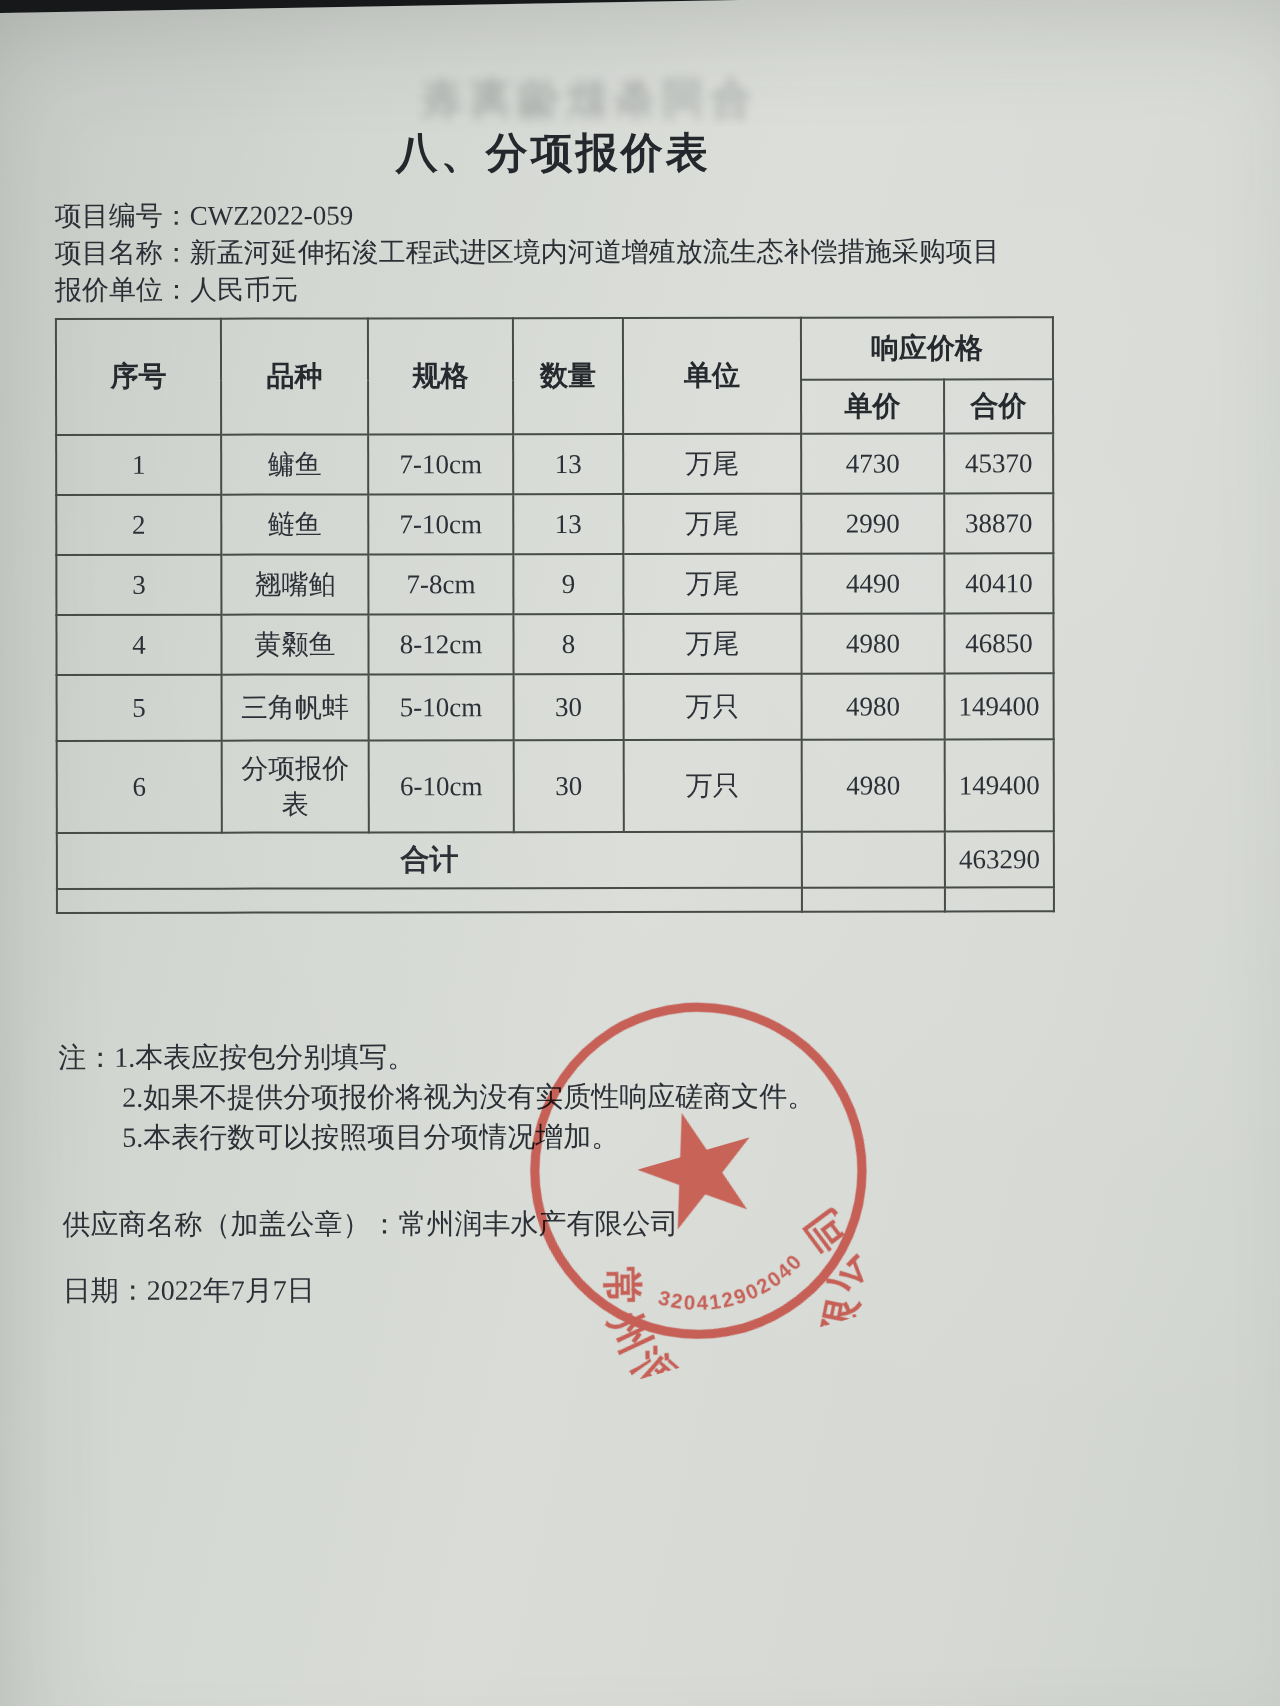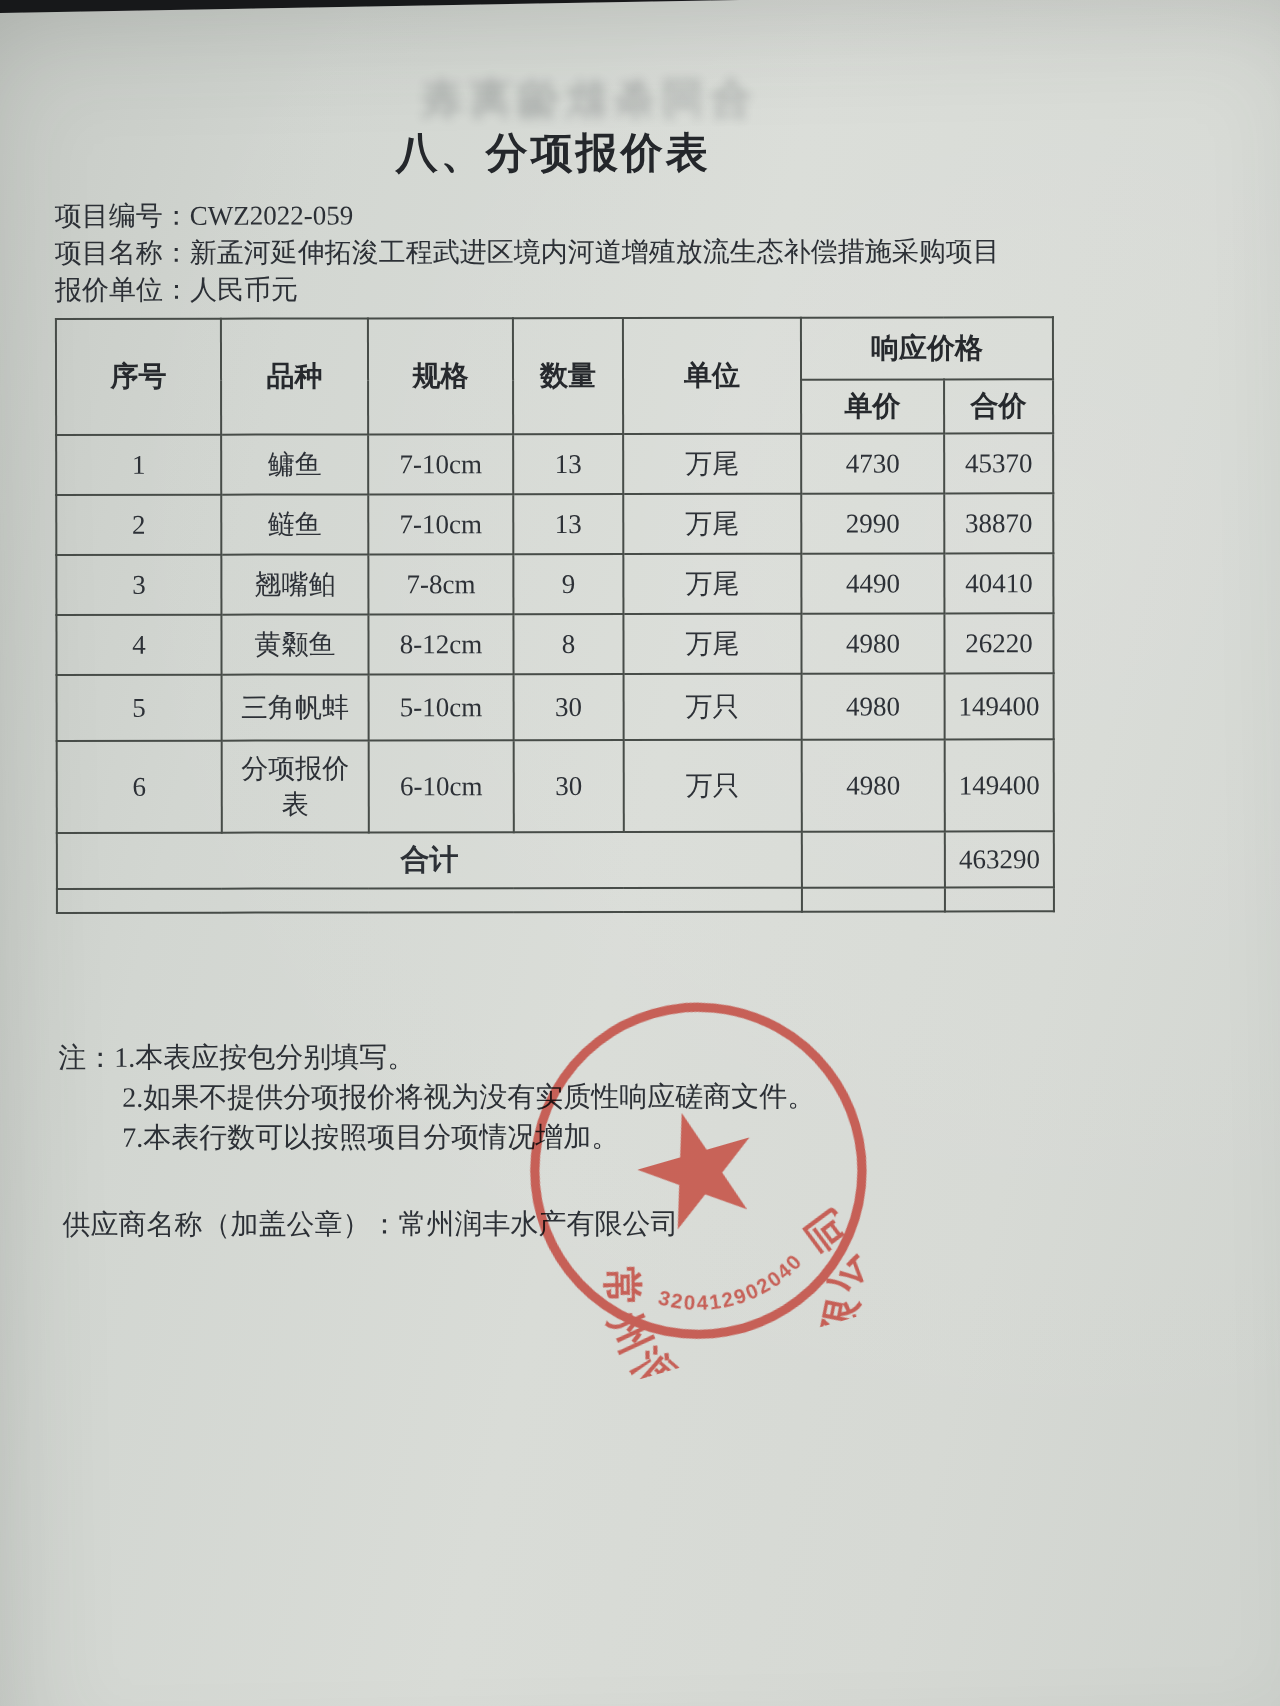--- a/index.html
+++ b/index.html
@@ -134,21 +134,21 @@
         <td>4490</td>
         <td>40410</td>
       </tr>
           <tr>
         <td>4</td>
         <td class="species">黄颡鱼</td>
         <td>8-12cm</td>
         <td>8</td>
         <td>万尾</td>
         <td>4980</td>
-        <td>26220</td>
+        <td>46850</td>
       </tr>
           <tr>
         <td>5</td>
         <td class="species">三角帆蚌</td>
         <td>5-10cm</td>
         <td>30</td>
         <td>万只</td>
         <td>4980</td>
         <td>149400</td>
       </tr>
@@ -175,27 +175,30 @@
         </tr>
       </tfoot>
     </table>
 
     <div class="notes">
       <div class="n n1">
           <span>注：</span>
           <span>1.本表应按包分别填写。</span>
         </div>
       <div class="n indent"><span>2.如果不提供分项报价将视为没有实质性响应磋商文件。</span></div>
-      <div class="n indent"><span>7.本表行数可以按照项目分项情况增加。</span></div>
+      <div class="n indent"><span>5.本表行数可以按照项目分项情况增加。</span></div>
     </div>
 
     <div class="supplier">
       <span>供应商名称（加盖公章）：</span><span>常州润丰水产有限公司</span>
     </div>
 
+    <div class="dateline">
+      <span>日期：</span><span>2022年7月7日</span>
+    </div>
 
     <div class="stamp">
       <svg viewBox="0 0 360 360">
         <defs>
           <path id="arcTop" d="M 74.4 241 A 122 122 0 1 0 285.7 241" fill="none"></path>
           <path id="arcBottom" d="M 102 291.4 A 136 136 0 0 0 258 291.4" fill="none"></path>
         </defs>
         <circle cx="180" cy="180" r="160" fill="none" stroke="#c2443a" stroke-width="9"></circle>
         <polygon points="170,115 183.5,156.4 227.1,156.5 191.9,182.1 205.3,223.5 170,198 134.7,223.5 148.1,182.1 112.9,156.5 156.5,156.4" transform="translate(10,6)" fill="#c4483c"></polygon>
         <text font-size="40" fill="#c2443a" letter-spacing="11" font-family="Liberation Sans, DejaVu Sans, sans-serif" font-weight="bold">

